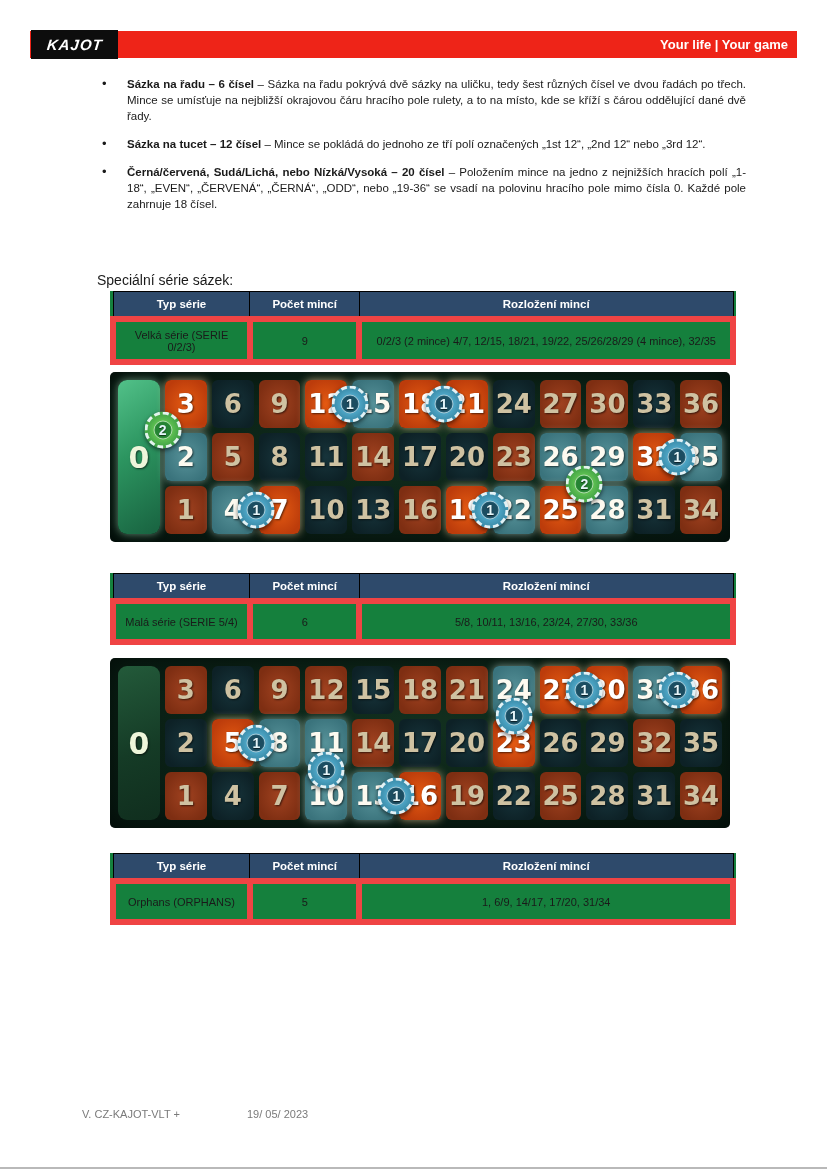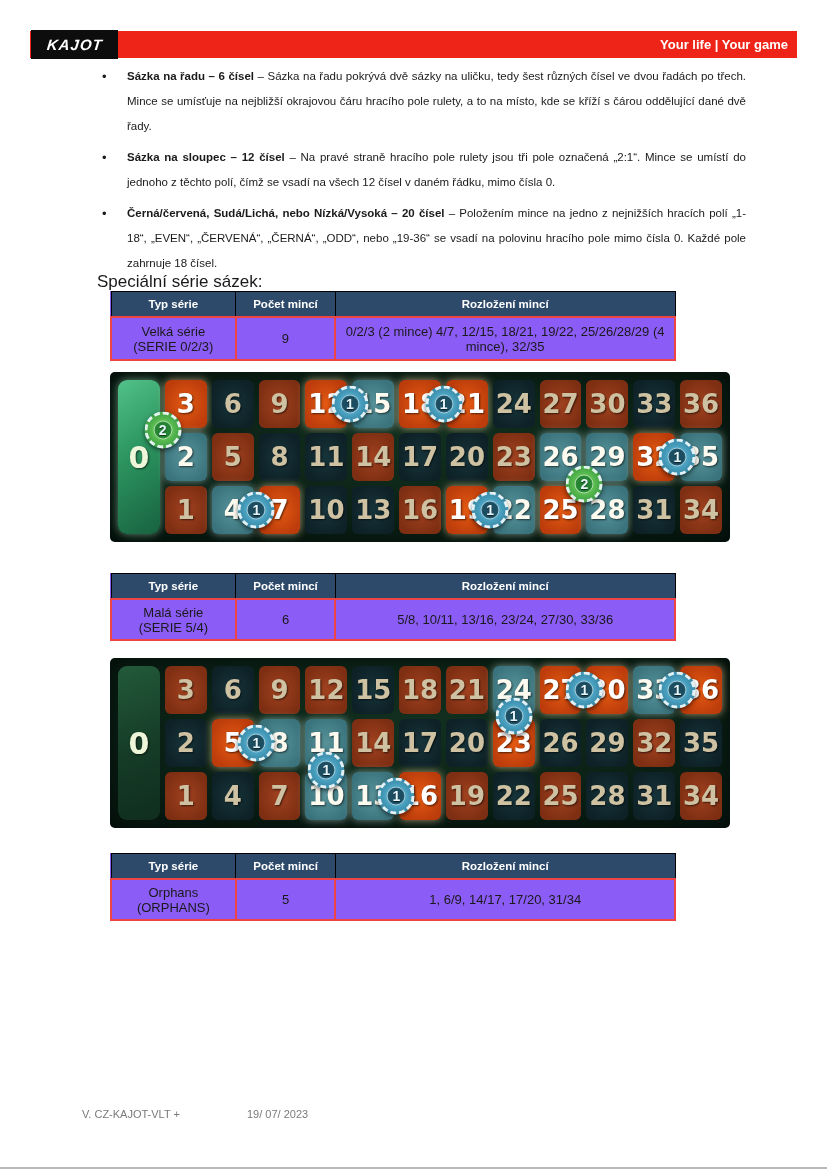--- a/index.html
+++ b/index.html
@@ -14,32 +14,32 @@
     background:var(--brand-red,#ee2418); }
   .logo-box { position:absolute; left:1px; top:-1px; width:87px; height:29px;
     background:#0d0d0d; display:flex; align-items:center; justify-content:center; }
   .logo-text { color:#fff; font-weight:bold; font-style:italic; font-size:15px;
     letter-spacing:1px; transform:skewX(-6deg); }
   .tagline { position:absolute; right:9px; top:0; height:27px; line-height:27px;
     color:#fff; font-weight:bold; font-size:13px; }
   
   .rules { position:absolute; left:97px; top:64px; width:649px; list-style:none; }
   .rules li { position:relative; padding-left:30px; text-align:justify;
-    font-size:11.5px; line-height:25px; margin-bottom:6px; }
+    font-size:11.5px; line-height:16px; margin-bottom:6px;margin-top:12px; }
   .rules li::before { content:"•"; position:absolute; left:5px; top:0;
     font-size:13px; }
   .lead { font-weight:bold; }
   
-  .section-label { position:absolute; left:97px; top:272px; font-size:17px; }
-  
-  table.series { position:absolute; left:110px; width:566px; border-collapse:collapse;
-    background:#8b5cf6; }
+  .section-label { position:absolute; left:97px; top:272px; font-size:14px; }
+  
+  table.series { position:absolute; left:110px; width:626px; border-collapse:collapse;
+    background:#15803d; }
   table.series th { background:var(--table-navy,#2e4a6b); color:#fff;
     font-size:11.5px; font-weight:bold; border:1px solid #000; padding:6px 2px; }
-  table.series td { border:2px solid #ef4444; font-size:13px; text-align:center;
+  table.series td { border:6px solid #ef4444; font-size:11px; text-align:center;
     vertical-align:middle; padding:4px 8px; }
   .t1 { top:291px; } .t1 td { height:43px; }
   .t2 { top:573px; } .t2 td { height:41px; }
   .t3 { top:853px; } .t3 td { height:41px; }
   
   .board { position:absolute; left:110px; width:620px; height:170px;
     background:radial-gradient(ellipse at 50% 40%, #12301f 0%, #0a2015 60%, #061710 100%);
     border-radius:5px; padding:8px; display:grid;
     grid-template-columns:42px repeat(12, 1fr); grid-template-rows:repeat(3, 1fr);
     gap:5px; box-shadow:inset 0 0 28px rgba(0,0,0,.55); }
@@ -79,21 +79,21 @@
 
   <div class="topbar">
     <div class="logo-box">
       <span class="logo-text">KAJOT</span>
     </div>
     <span class="tagline">Your life | Your game</span>
   </div>
 
   <ul class="rules">
     <li><span class="lead">Sázka na řadu – 6 čísel</span><span> – Sázka na řadu pokrývá dvě sázky na uličku, tedy šest různých čísel ve dvou řadách po třech. Mince se umísťuje na nejbližší okrajovou čáru hracího pole rulety, a to na místo, kde se kříží s čárou oddělující dané dvě řady.</span></li>
-    <li><span class="lead">Sázka na sloupec – 12 čísel</span><span> – Na pravé straně hracího pole rulety jsou tři pole označená „2:1“. Mince se umístí do jednoho z těchto polí, čímž se vsadí na všech 12 čísel v daném řádku, mimo čísla 0.</span></li>
+    <li><span class="lead">Sázka na tucet – 12 čísel</span><span> – Mince se pokládá do jednoho ze tří polí označených „1st 12“, „2nd 12“ nebo „3rd 12“.</span></li>
     <li><span class="lead">Černá/červená, Sudá/Lichá, nebo Nízká/Vysoká – 20 čísel</span><span> – Položením mince na jedno z nejnižších hracích polí „1-18“, „EVEN“, „ČERVENÁ“, „ČERNÁ“, „ODD“, nebo „19-36“ se vsadí na polovinu hracího pole mimo čísla 0. Každé pole zahrnuje 18 čísel.</span></li>
   </ul>
 
   <div class="section-label">Speciální série sázek:</div>
 
   <table class="series t1">
     <colgroup>
         <col style="width:125px">
         <col style="width:100px">
         <col style="width:341px">
@@ -272,16 +272,16 @@
         <tr>
       <td>Orphans (ORPHANS)</td>
       <td>5</td>
       <td>1, 6/9, 14/17, 17/20, 31/34</td>
     </tr>
       </tbody>
   </table>
 
   <div class="footer">
     <span class="version">V. CZ-KAJOT-VLT +</span>
-    <span class="date">19/ 07/ 2023</span>
+    <span class="date">19/ 05/ 2023</span>
   </div>
 
 </div>
 
 </body></html>

